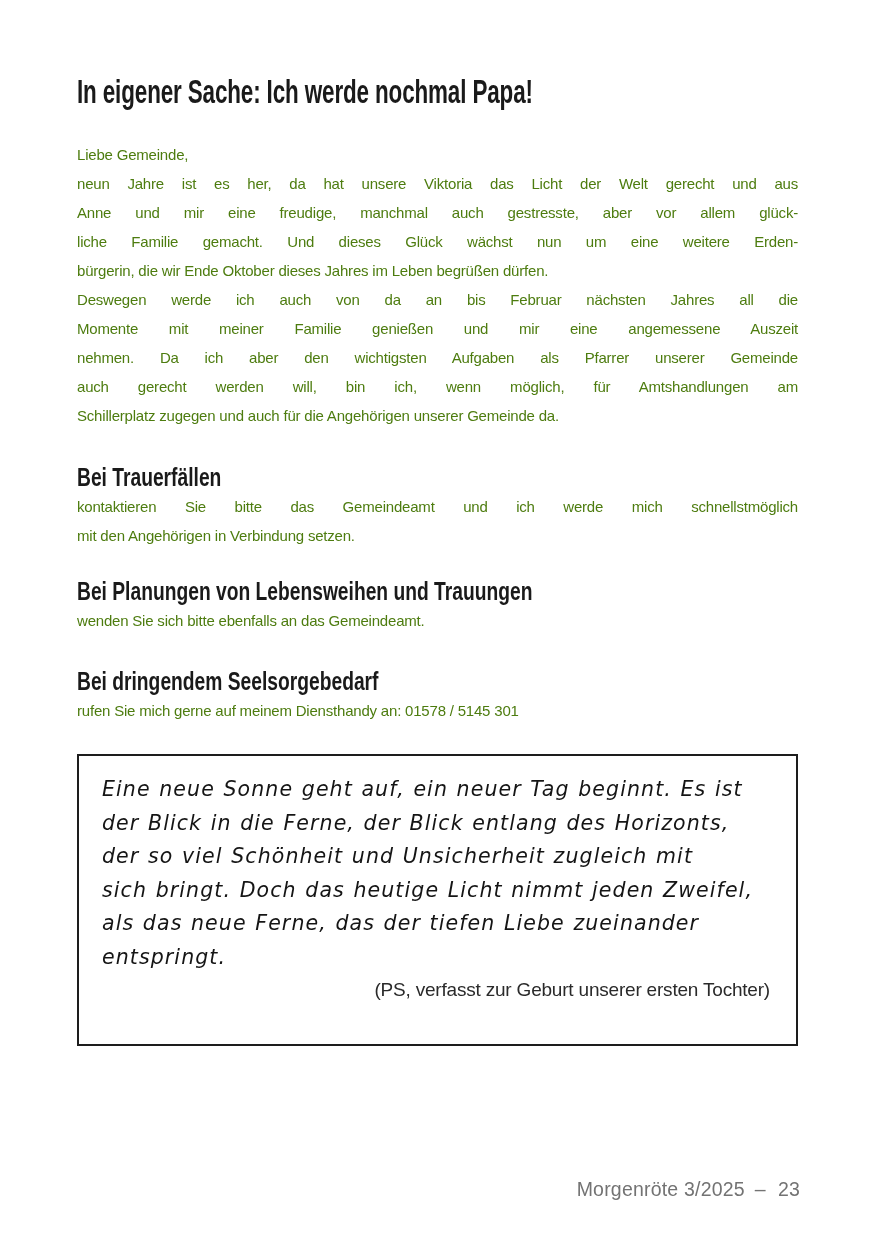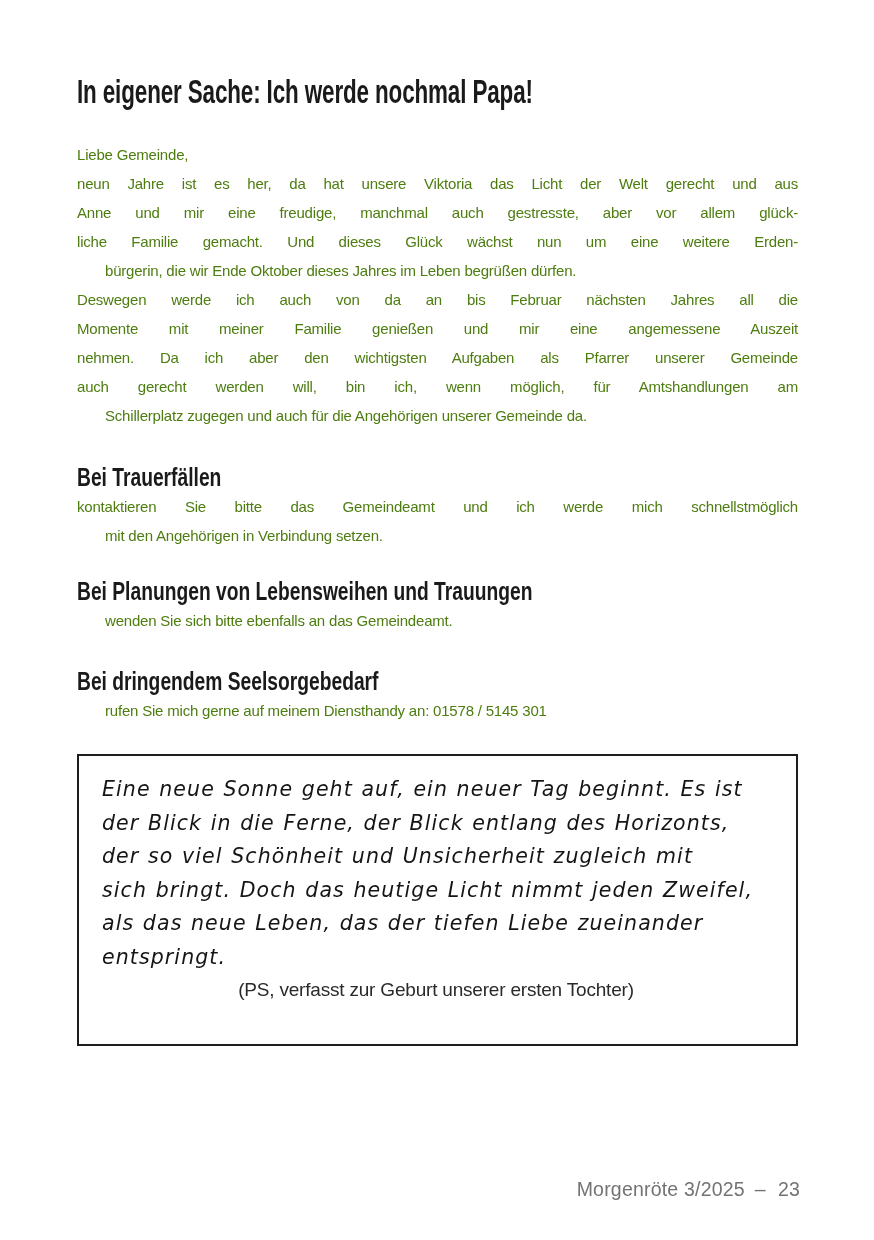--- a/index.html
+++ b/index.html
@@ -35,21 +35,21 @@
     transform-origin: left top;
   }
 
   .bodytext {
     font-size: 15px;
     line-height: 29px;
     letter-spacing: -0.2px;
     color: #4d7c0f;
   }
   .jline { text-align: justify; text-align-last: justify; }
-  .jline.last { text-align-last: left; margin-left: 28px; }
+  .jline.last { text-align-last: left; }
 
   .subhead {
     margin: 0;
     font-size: 26px;
     font-weight: bold;
     line-height: 29px;
     color: #1a1a1a;
     white-space: nowrap;
     transform: scaleX(0.74);
     transform-origin: left top;
@@ -69,21 +69,21 @@
     font-size: 20.5px;
     line-height: 33.5px;
     letter-spacing: 1.1px;
     word-spacing: 1px;
     color: #151515;
     white-space: nowrap;
     text-align: left;
   }
   .attribution {
     margin-top: 5px;
-    text-align: center;
+    text-align: right;
     font-size: 19px;
     letter-spacing: -0.2px;
     color: #2a2a2a;
   }
 
   .footer {
     position: absolute;
     top: 1178px;
     right: 74px;
     font-size: 19.5px;
@@ -139,21 +139,21 @@
           <div class="jline last">rufen Sie mich gerne auf meinem Diensthandy an: 01578 / 5145 301</div>
         </div>
     </div>
 
     <div class="abs quote-box">
       <div>
           <div class="hand-line">Eine neue Sonne geht auf, ein neuer Tag beginnt. Es ist</div>
           <div class="hand-line">der Blick in die Ferne, der Blick entlang des Horizonts,</div>
           <div class="hand-line">der so viel Schönheit und Unsicherheit zugleich mit</div>
           <div class="hand-line">sich bringt. Doch das heutige Licht nimmt jeden Zweifel,</div>
-          <div class="hand-line">als das neue Leben, das der tiefen Liebe zueinander</div>
+          <div class="hand-line">als das neue Ferne, das der tiefen Liebe zueinander</div>
           <div class="hand-line last">entspringt.</div>
         </div>
       <div class="attribution">(PS, verfasst zur Geburt unserer ersten Tochter)</div>
     </div>
 
   </div>
 
   <div class="footer">
     <span>Morgenröte 3/2025</span><span class="sep">–</span><span>23</span>
   </div>

